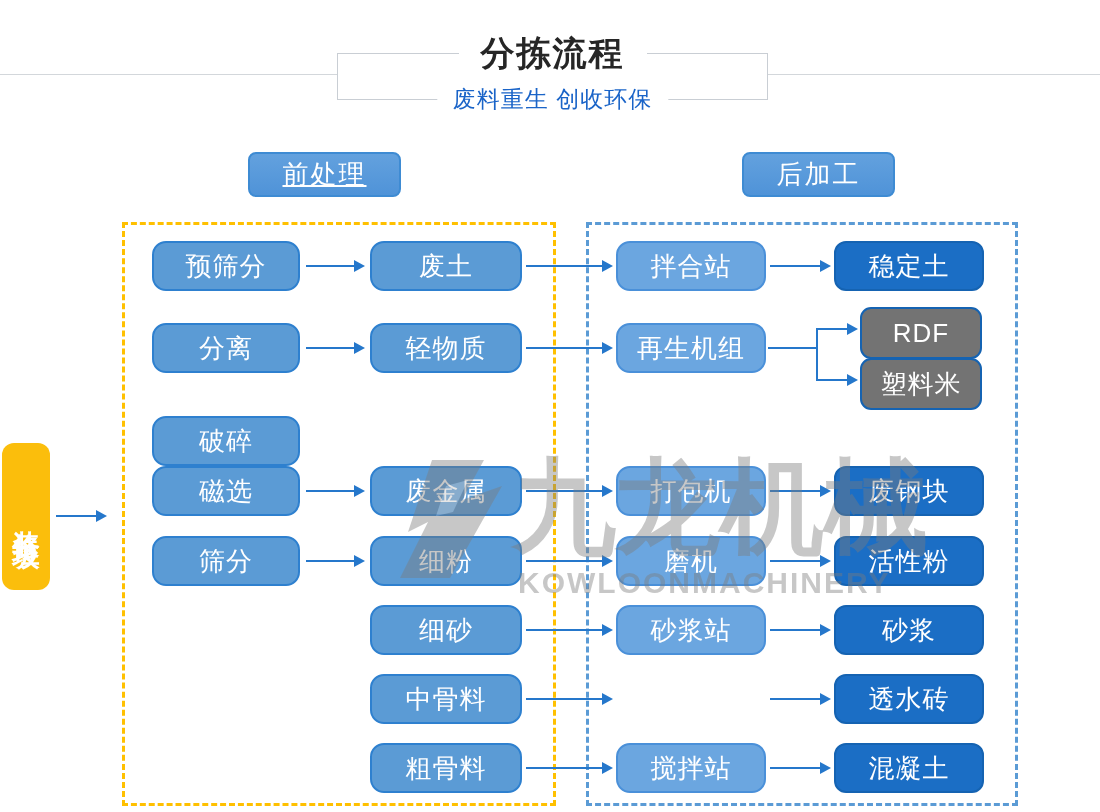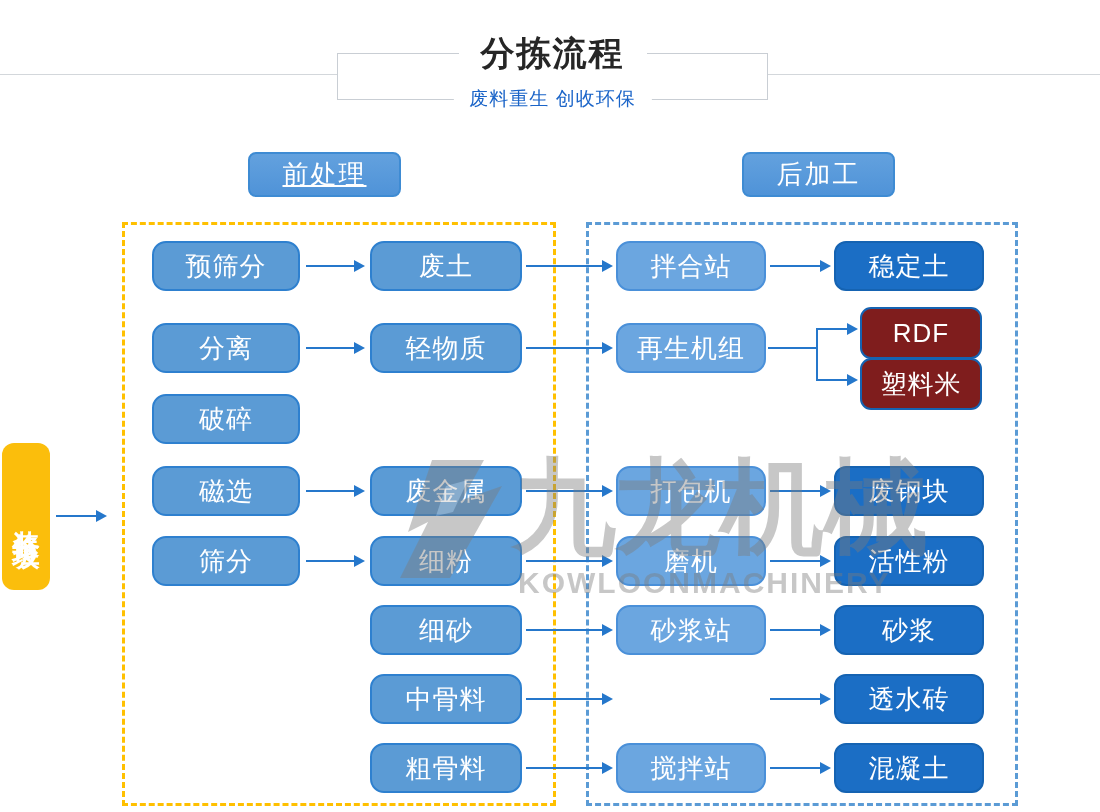--- a/index.html
+++ b/index.html
@@ -10,21 +10,21 @@
 
   
   .header-line { position:absolute; left:0; top:74px; width:1100px; height:0;
     border-top:1px solid #d3d7db; }
   .header-box { position:absolute; left:337px; top:53px; width:431px; height:47px;
     background:#ffffff; border:1px solid #c9ced4; box-sizing:border-box; }
   .header-title { position:absolute; left:50%; top:0; transform:translate(-50%,-50%);
     background:#ffffff; padding:0 22px; font-size:34px; font-weight:bold;
     color:#262626; white-space:nowrap; letter-spacing:2px; }
   .header-subtitle { position:absolute; left:50%; top:100%; transform:translate(-50%,-50%);
-    background:#ffffff; padding:0 16px; font-size:19px; color:#1a64c8;
+    background:#ffffff; padding:0 16px; font-size:23px; color:#1a64c8;
     white-space:nowrap; letter-spacing:1px; }
 
   
   .section-btn { position:absolute; width:153px; height:45px; border-radius:8px;
     background:linear-gradient(#63a1de,#4f93d8); border:2px solid #3e8bd3;
     box-sizing:border-box; display:flex; align-items:center; justify-content:center;
     color:#ffffff; font-size:26px; letter-spacing:2px; }
   .btn-pre  { left:248px; top:152px;text-decoration:underline; }
   .btn-post { left:742px; top:152px; }
 
@@ -40,21 +40,21 @@
     writing-mode:vertical-rl; text-orientation:upright; letter-spacing:4px; }
 
   
   .node { position:absolute; height:50px; box-sizing:border-box; border-radius:14px;
     display:flex; align-items:center; justify-content:center; color:#ffffff;
     font-size:26px; letter-spacing:1px; z-index:2; }
   .n1 { width:148px; background:#5b9bd5; border:2px solid #2e80cf; }
   .n2 { width:152px; background:#5b9bd5; border:2px solid #2e80cf; }
   .n3 { width:150px; background:#6ba6e0; border:2px solid #4a90d9; }
   .n4 { width:150px; background:#1b6ec5; border:2px solid #1563b2; border-radius:12px; }
-  .n4s { width:122px; height:52px; background:#7f1d1d; border:2px solid #1563b2;
+  .n4s { width:122px; height:52px; background:#737373; border:2px solid #1563b2;
     border-radius:11px; }
 
   
   .arrow { position:absolute; height:2px; background:#2577cb; z-index:2; }
   .arrow.head::after { content:""; position:absolute; right:-11px; top:-5px;
     width:0; height:0; border-left:11px solid #2577cb;
     border-top:6px solid transparent; border-bottom:6px solid transparent; }
   .vline { position:absolute; width:2px; background:#2577cb; z-index:2; }
 
   
@@ -99,21 +99,21 @@
   <div class="node n2" style="left:370px; top:323px;">轻物质</div>
   <div class="arrow head" style="left:526px; top:347px; width:76px;"></div>
   <div class="node n3" style="left:616px; top:323px;">再生机组</div>
   <div class="arrow" style="left:768px; top:347px; width:50px;"></div>
   <div class="vline" style="left:816px; top:328px; height:53px;"></div>
   <div class="arrow head" style="left:817px; top:328px; width:30px;"></div>
   <div class="arrow head" style="left:817px; top:379px; width:30px;"></div>
   <div class="node n4s" style="left:860px; top:307px;">RDF</div>
   <div class="node n4s" style="left:860px; top:358px;">塑料米</div>
 
-  <div class="node n1" style="left:152px; top:394px;">破碎</div>
+  <div class="node n1" style="left:152px; top:416px;">破碎</div>
 
   <div class="node n1" style="left:152px; top:466px;">磁选</div>
   <div class="arrow head" style="left:306px; top:490px; width:48px;"></div>
   <div class="node n2" style="left:370px; top:466px;">废金属</div>
   <div class="arrow head" style="left:526px; top:490px; width:76px;"></div>
   <div class="node n3" style="left:616px; top:466px;">打包机</div>
   <div class="arrow head" style="left:770px; top:490px; width:50px;"></div>
   <div class="node n4" style="left:834px; top:466px;">废钢块</div>
 
   <div class="node n1" style="left:152px; top:536px;">筛分</div>

